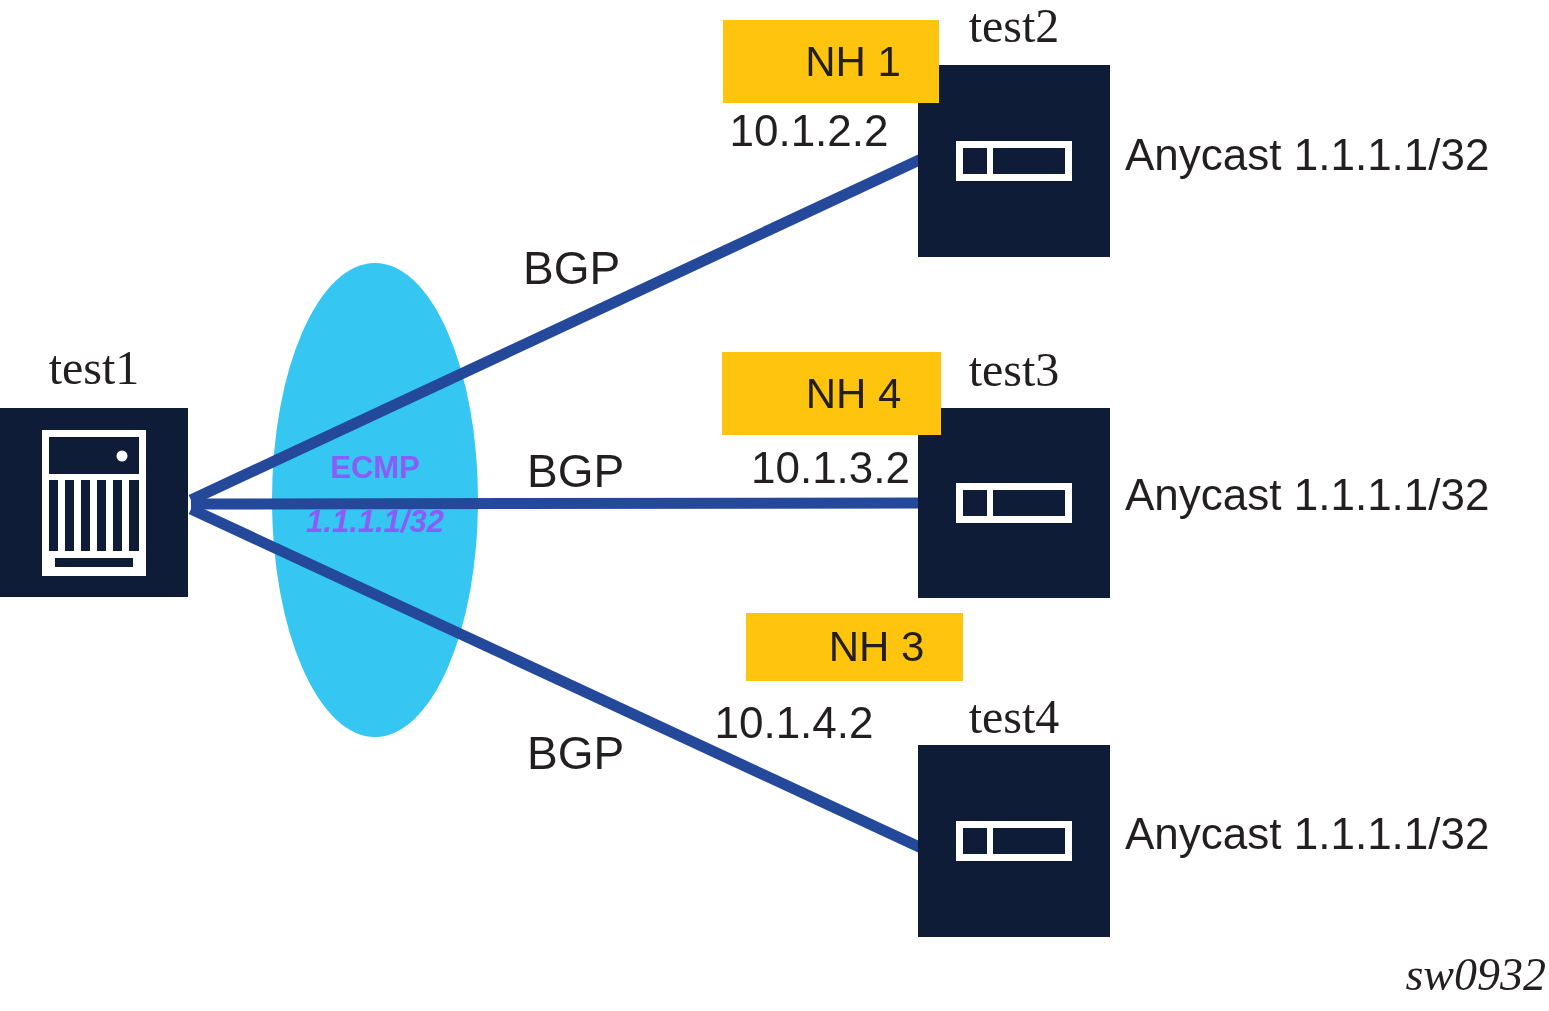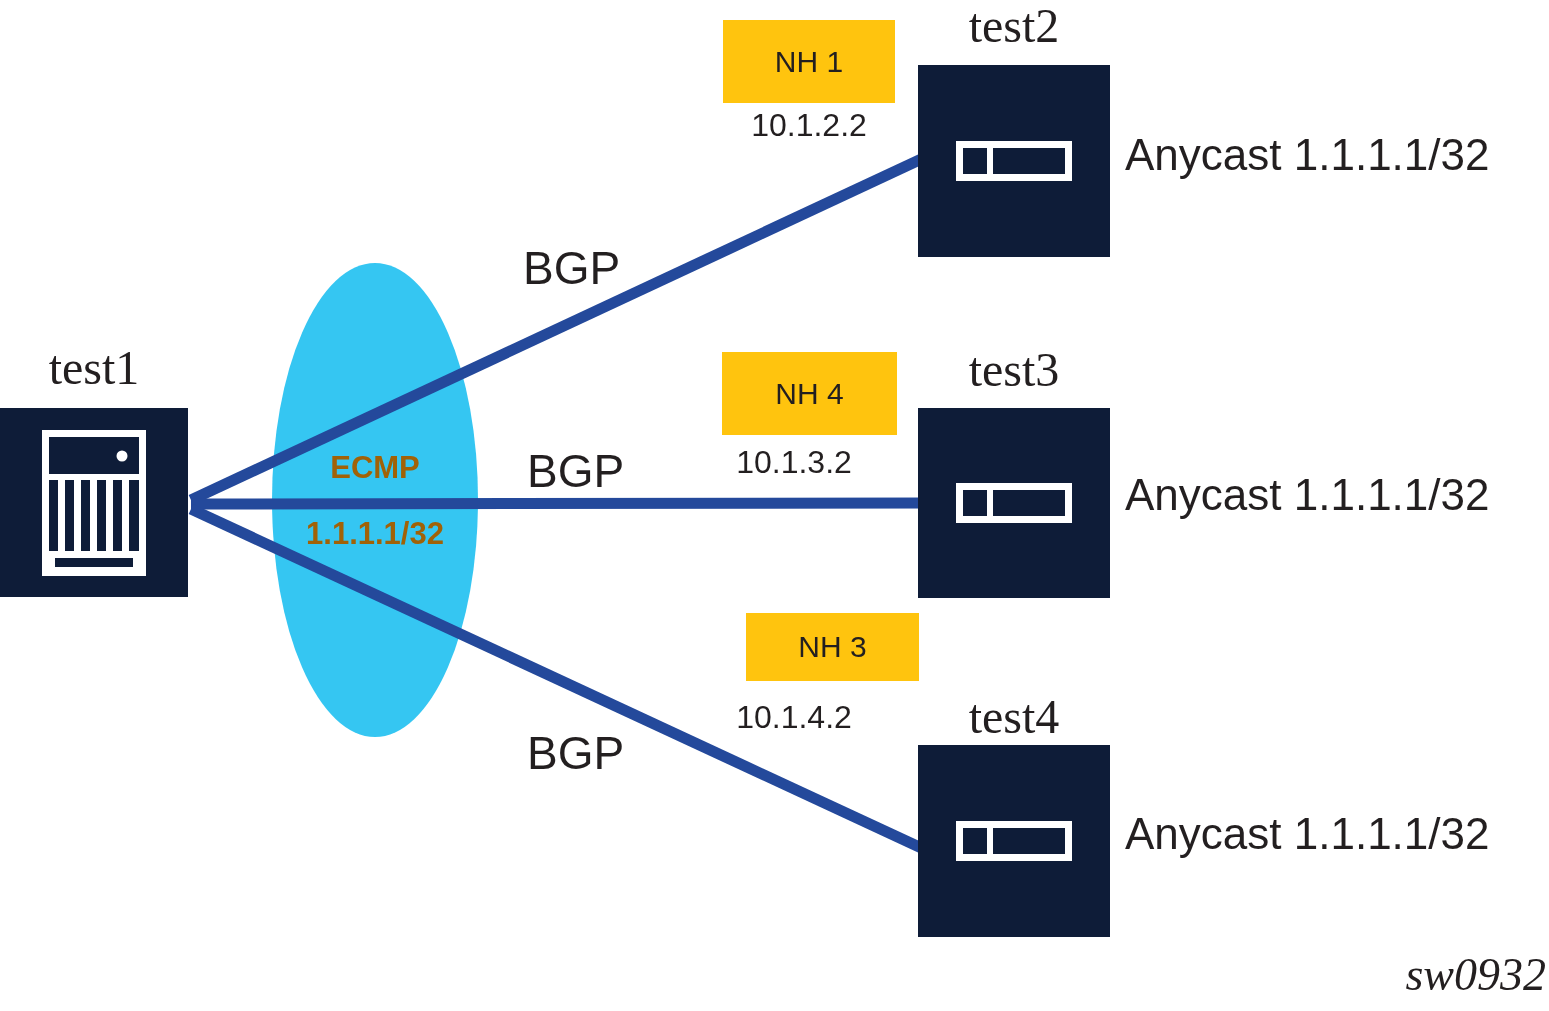--- a/index.html
+++ b/index.html
@@ -15,45 +15,45 @@
   .navy-fill { fill:var(--navy,#0E1C38); }
 
   .node-box {
     background:var(--navy,#0E1C38); z-index:2;
     display:flex; align-items:center; justify-content:center;
   }
   .router-label { font-size:48px; line-height:1.1; text-align:center; z-index:5; white-space:nowrap;font-family:Liberation Serif, serif; }
   .nh-box {
     background:var(--yellow,#FFC40E); z-index:4;
     display:flex; align-items:center; justify-content:center;
-    font-size:30px; line-height:1;
+    font-size:42px; line-height:1;padding-left:44px;
   }
-  .ip-label   { font-size:32px; line-height:1; text-align:center; z-index:5; white-space:nowrap; }
+  .ip-label   { font-size:44px; line-height:1; text-align:center; z-index:5; white-space:nowrap; }
   .bgp-label  { font-size:46px; line-height:1; z-index:5; white-space:nowrap;margin-top:6px; }
   .anycast-label { font-size:44px; line-height:1; z-index:5; white-space:nowrap; }
-  .ecmp-text  { color:#a16207; font-weight:bold; font-size:31px; line-height:1; text-align:center; z-index:5; }
+  .ecmp-text  { color:#8b5cf6; font-weight:bold; font-size:31px; line-height:1; text-align:center; z-index:5; }
   .figure-id  { font-family:"Liberation Serif", serif; font-style:italic; font-size:46px; line-height:1.1; z-index:5; }
 
   
   #label-test1 { left:0px;    top:342px; width:188px; }
   #box-test1   { left:0px;    top:408px; width:188px; height:189px; }
 
   #ecmp-label  { left:265px;  top:452px; width:220px; }
-  #ecmp-prefix { left:265px;  top:518px; width:220px; }
+  #ecmp-prefix { left:265px;  top:506px; width:220px;font-style:italic; }
 
   #bgp-1 { left:523px; top:239px; }
   #bgp-2 { left:527px; top:442px; }
   #bgp-3 { left:527px; top:724px; }
 
   #nh-1 { left:723px; top:20px;  width:172px; height:83px; }
   #nh-2 { left:722px; top:352px; width:175px; height:83px; }
   #nh-3 { left:722px; top:613px; width:173px; height:68px;margin-left:24px; }
 
   #ip-1 { left:709px; top:109px; width:200px; }
-  #ip-2 { left:694px; top:446px; width:200px; }
+  #ip-2 { left:710px; top:446px; width:200px;text-align:right; }
   #ip-3 { left:694px; top:701px; width:200px; }
 
   #rlabel-2 { left:918px; top:0px;   width:192px; }
   #rlabel-3 { left:918px; top:344px; width:192px; }
   #rlabel-4 { left:918px; top:691px; width:192px; }
 
   #rbox-2 { left:918px; top:65px;  width:192px; height:192px; }
   #rbox-3 { left:918px; top:408px; width:192px; height:190px; }
   #rbox-4 { left:918px; top:745px; width:192px; height:192px; }
 

